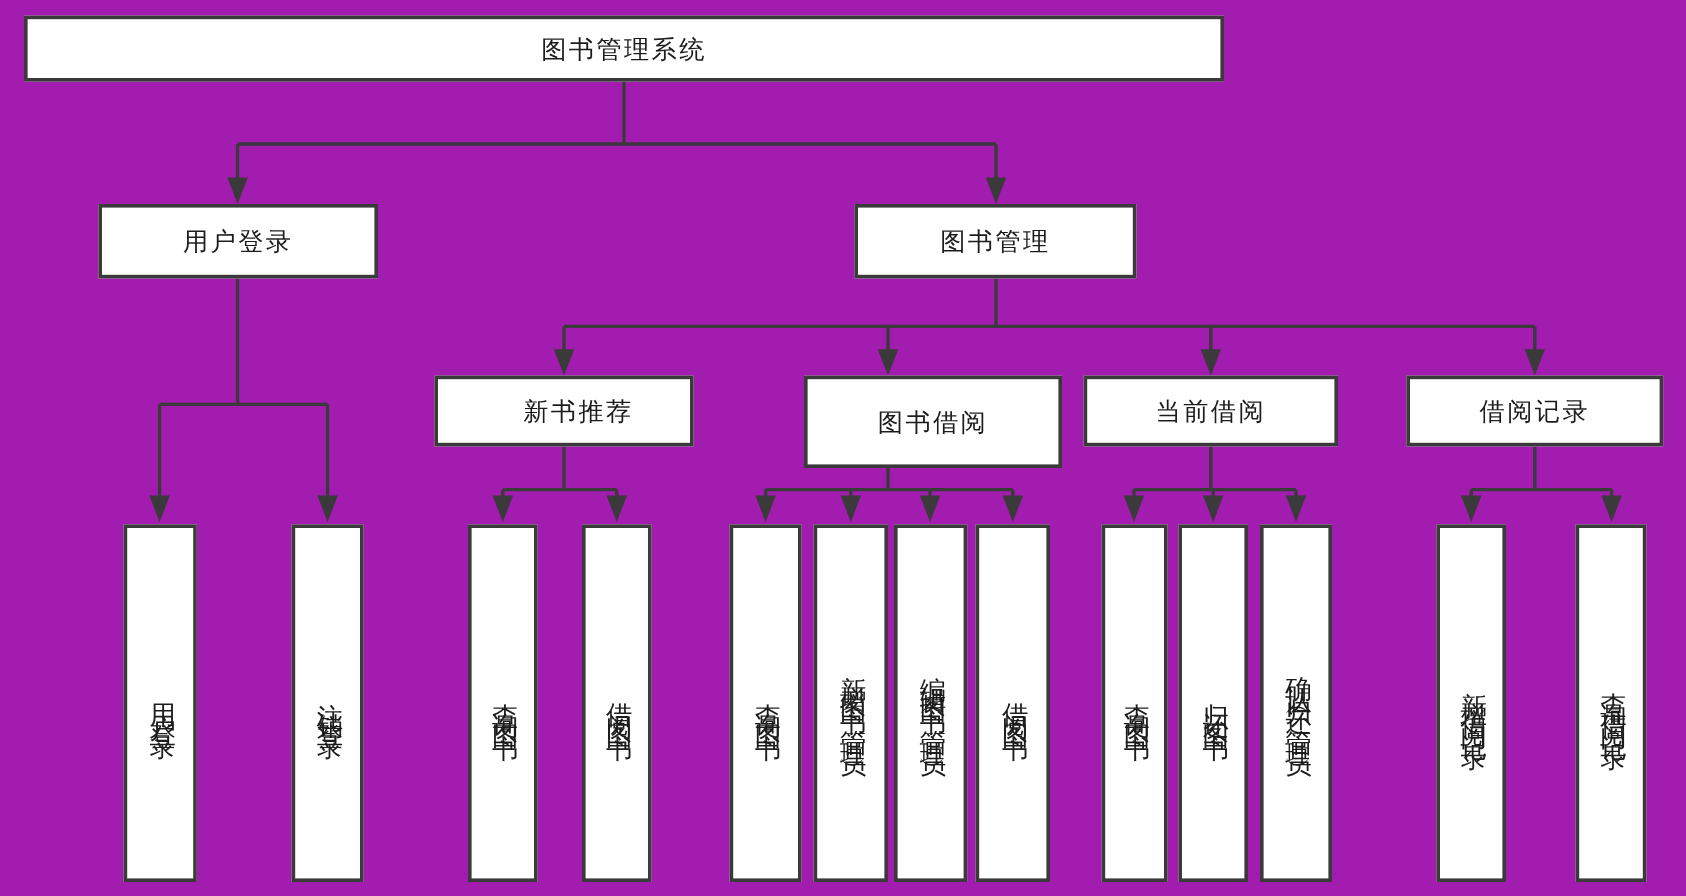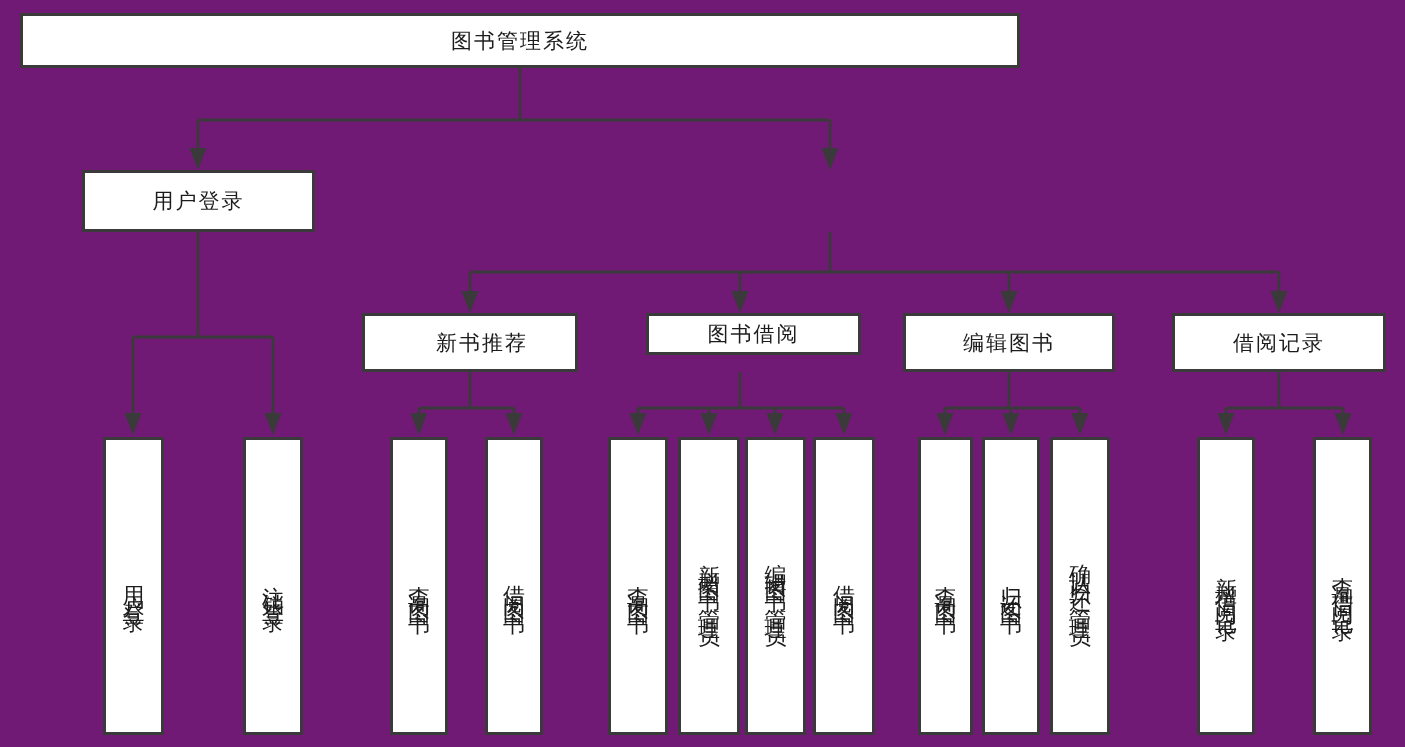--- a/index.html
+++ b/index.html
@@ -4,22 +4,22 @@
 <style>
   html, body {
     margin: 0;
     padding: 0;
     background: #ffffff;
   }
   .canvas {
     position: relative;
     width: 1405px;
     height: 747px;
-    background: #701a75;
-    font-family: Liberation Serif, serif;
+    background: #a21caf;
+    font-family: Liberation Mono, monospace;
     overflow: hidden;
   }
   svg.connectors {
     position: absolute;
     left: 0;
     top: 0;
     width: 1405px;
     height: 747px;
     z-index: 1;
   }
@@ -54,21 +54,21 @@
     color: rgba(185, 185, 185, 0.95);
     letter-spacing: 0.5px;
     z-index: 5;
     white-space: nowrap;
   }
   
   #root-box      { left: 20px;   top: 13px;  width: 1000px; height: 55px; }
   #login-box     { left: 82px;   top: 170px; width: 233px;  height: 62px; }
   #mgmt-box      { left: 712px;  top: 170px; width: 235px;  height: 62px; }
   #newbook-box   { left: 362px;  top: 313px; width: 216px;  height: 59px; padding-left: 24px; }
-  #borrowsec-box { left: 646px;  top: 313px; width: 215px;  height: 42px; }
+  #borrowsec-box { left: 670px;  top: 313px; width: 215px;  height: 77px; }
   #currentsec-box{ left: 903px;  top: 313px; width: 212px;  height: 59px; }
   #recordsec-box { left: 1172px; top: 313px; width: 214px;  height: 59px; }
   .leaf { top: 437px; height: 298px; }
   #leaf-u1 { left: 103px;  width: 61px; }
   #leaf-u2 { left: 243px;  width: 60px; }
   #leaf-n1 { left: 390px;  width: 58px; }
   #leaf-n2 { left: 485px;  width: 58px; }
   #leaf-b1 { left: 608px;  width: 60px; }
   #leaf-b2 { left: 678px;  width: 62px; }
   #leaf-b3 { left: 745px;  width: 61px; }
@@ -157,29 +157,32 @@
     </g>
   </svg>
 
   <div class="node node-h" id="root-box">
     <span>图书管理系统</span>
   </div>
 
   <div class="node node-h" id="login-box">
     <span>用户登录</span>
   </div>
+  <div class="node node-h" id="mgmt-box">
+    <span>图书管理</span>
+  </div>
 
   <div class="node node-h" id="newbook-box">
     <span>新书推荐</span>
   </div>
   <div class="node node-h" id="borrowsec-box">
     <span>图书借阅</span>
   </div>
   <div class="node node-h" id="currentsec-box">
-    <span>编辑图书</span>
+    <span>当前借阅</span>
   </div>
   <div class="node node-h" id="recordsec-box">
     <span>借阅记录</span>
   </div>
 
   <div class="node node-v leaf" id="leaf-u1">
     <span class="vtext">用户登录</span>
   </div>
   <div class="node node-v leaf" id="leaf-u2">
     <span class="vtext">注销登录</span>

